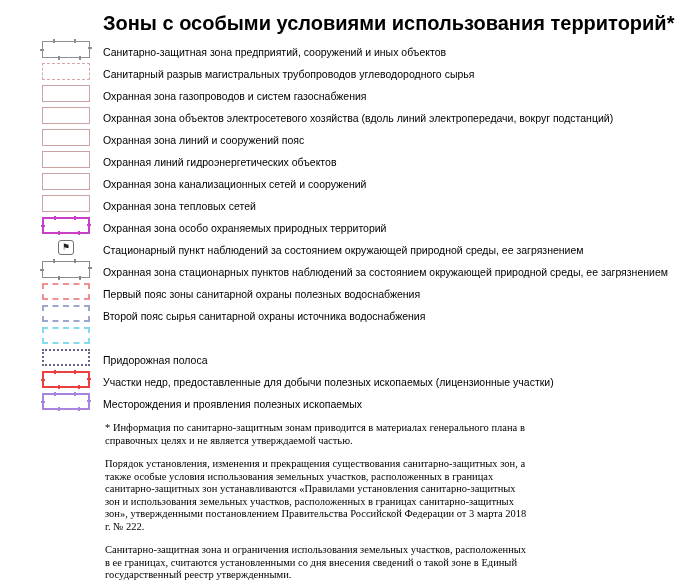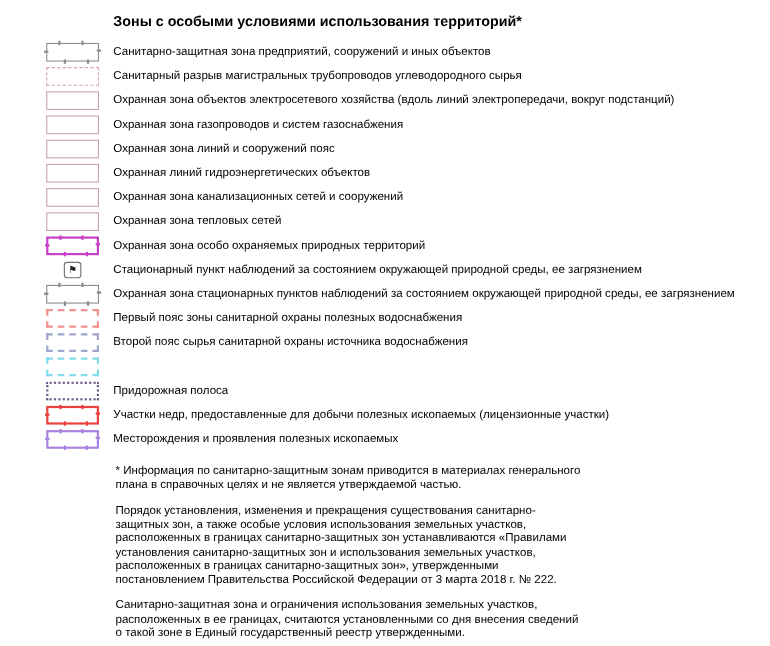--- a/index.html
+++ b/index.html
@@ -18,34 +18,34 @@
     position: relative;
     width: 700px;
     height: 587px;
     background: #ffffff;
   }
   .title {
     position: absolute;
     left: 103px;
     top: 12px;
     margin: 0;
-    font-size: 13px;
+    font-size: 20px;
     font-weight: bold;
     color: #000000;
     white-space: nowrap;
   }
   .rows {
     position: absolute;
     left: 0;
     top: 36px;
     width: 700px;
   }
   .legend-row {
     display: flex;
-    align-items: center;
+    align-items: flex-end;
     height: 22px;
   }
   .swatch-cell {
     width: 48px;
     height: 17px;
     margin-left: 42px;
     margin-right: 13px;
     flex: 0 0 48px;
     display: flex;
     align-items: center;
@@ -87,20 +87,21 @@
     position: absolute;
     left: 105px;
     top: 422px;
     width: 424px;
   }
   .footnotes p {
     margin: 0 0 11px 0;
     font-size: 10.5px;
     line-height: 12.5px;
     color: #000000;
+    font-family: Liberation Serif, serif;
   }
 </style>
 </head>
 <body>
 
 <div class="canvas">
   <h1 class="title">Зоны с особыми условиями использования территорий*</h1>
   <div class="rows" id="rows">
   <div class="legend-row">
     <div class="swatch-cell">
@@ -120,28 +121,28 @@
     <div class="swatch-cell">
           <div class="swatch" style="border: 1px dashed rgb(214, 168, 168); background: rgb(255, 255, 255);"></div>
         </div>
     <div class="label">Санитарный разрыв магистральных трубопроводов углеводородного сырья</div>
   </div>
 
   <div class="legend-row">
     <div class="swatch-cell">
           <div class="swatch" style="border: 1px solid rgb(201, 163, 163); background: rgb(255, 255, 255);"></div>
         </div>
+    <div class="label">Охранная зона газопроводов и систем газоснабжения</div>
+  </div>
+
+  <div class="legend-row">
+    <div class="swatch-cell">
+          <div class="swatch" style="border: 1px solid rgb(201, 163, 163); background: rgb(255, 255, 255);"></div>
+        </div>
     <div class="label">Охранная зона объектов электросетевого хозяйства (вдоль линий электропередачи, вокруг подстанций)</div>
-  </div>
-
-  <div class="legend-row">
-    <div class="swatch-cell">
-          <div class="swatch" style="border: 1px solid rgb(201, 163, 163); background: rgb(255, 255, 255);"></div>
-        </div>
-    <div class="label">Охранная зона газопроводов и систем газоснабжения</div>
   </div>
 
   <div class="legend-row">
     <div class="swatch-cell">
           <div class="swatch" style="border: 1px solid rgb(201, 163, 163); background: rgb(255, 255, 255);"></div>
         </div>
     <div class="label">Охранная зона линий и сооружений пояс</div>
   </div>
 
   <div class="legend-row">

